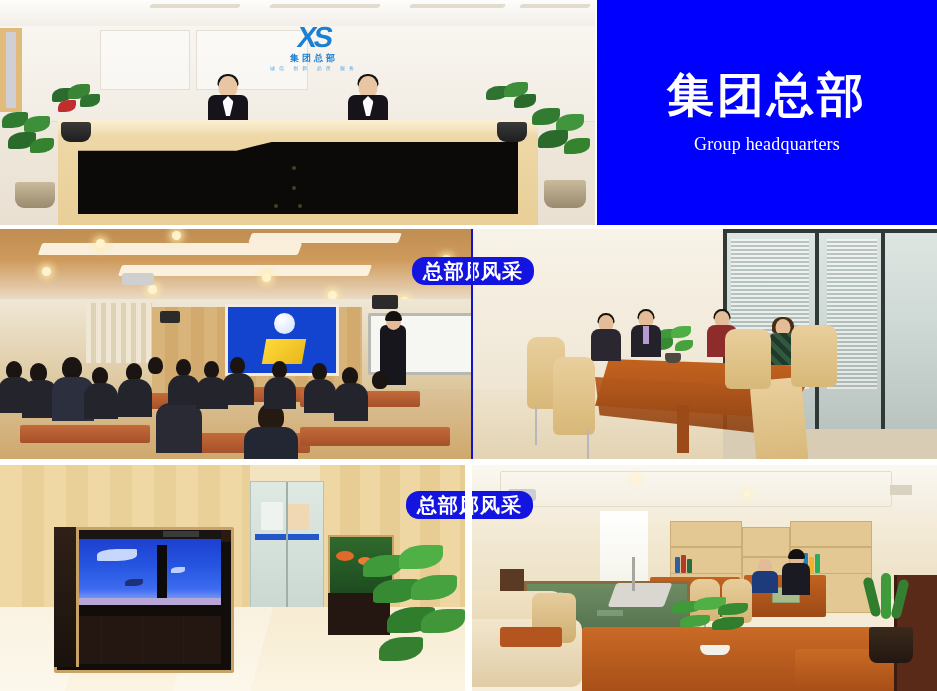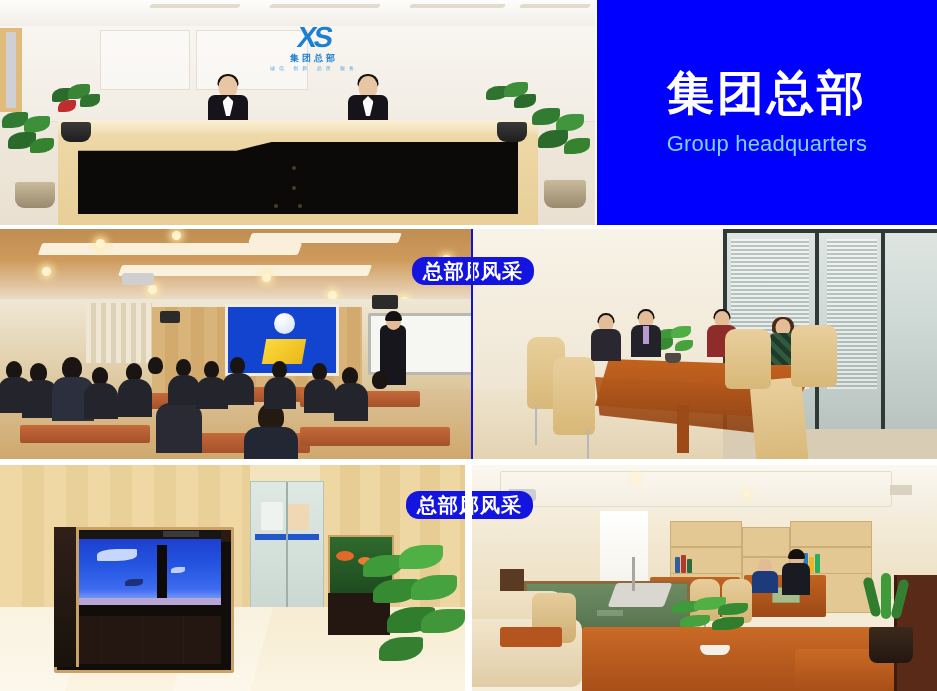--- a/index.html
+++ b/index.html
@@ -44,22 +44,22 @@
   .p-shirt{position:absolute;left:50%;transform:translateX(-50%);top:20px;width:11px;height:20px;background:#fbfbfb;clip-path:polygon(50% 0,100% 28%,68% 100%,32% 100%,0 28%);}
   .plant{position:absolute;}
   .plant .pot{position:absolute;bottom:0;left:50%;transform:translateX(-50%);border-radius:3px 3px 9px 9px;}
   .plant .leaf{position:absolute;border-radius:60% 10% 60% 10%;}
 
   
   #panel-headquarters{position:absolute;left:597px;top:0;width:340px;height:225px;
     background:#0000ff;display:flex;flex-direction:column;align-items:center;justify-content:center;}
   #panel-headquarters .hq-title{color:#ffffff;font-size:47px;font-weight:bold;letter-spacing:3px;line-height:1.05;
     font-family:"DejaVu Sans","Liberation Sans",sans-serif;}
-  #panel-headquarters .hq-sub{color:#7dd3fc;font-size:22px;letter-spacing:.2px;margin-top:14px;
-    font-family:Liberation Sans, sans-serif;}
+  #panel-headquarters .hq-sub{color:#ffffff;font-size:18px;letter-spacing:.2px;margin-top:14px;
+    font-family:Liberation Serif, serif;}
 
   
   #tile-training{left:0;top:229px;width:471px;height:230px;}
   #tile-meeting{left:473px;top:229px;width:464px;height:230px;}
   .divider-v{position:absolute;top:229px;left:471px;width:2px;height:230px;background:#1414cf;}
 
   
   .tr-bg{position:absolute;inset:0;background:linear-gradient(to bottom,#efe6d6 0%,#e6d9c0 42%,#cfa86c 100%);}
   .tr-ceil{position:absolute;left:0;top:0;width:100%;height:78px;
     background:linear-gradient(to bottom,#c08d52 0%,#cf9b5c 40%,#f0e7d9 100%);}

